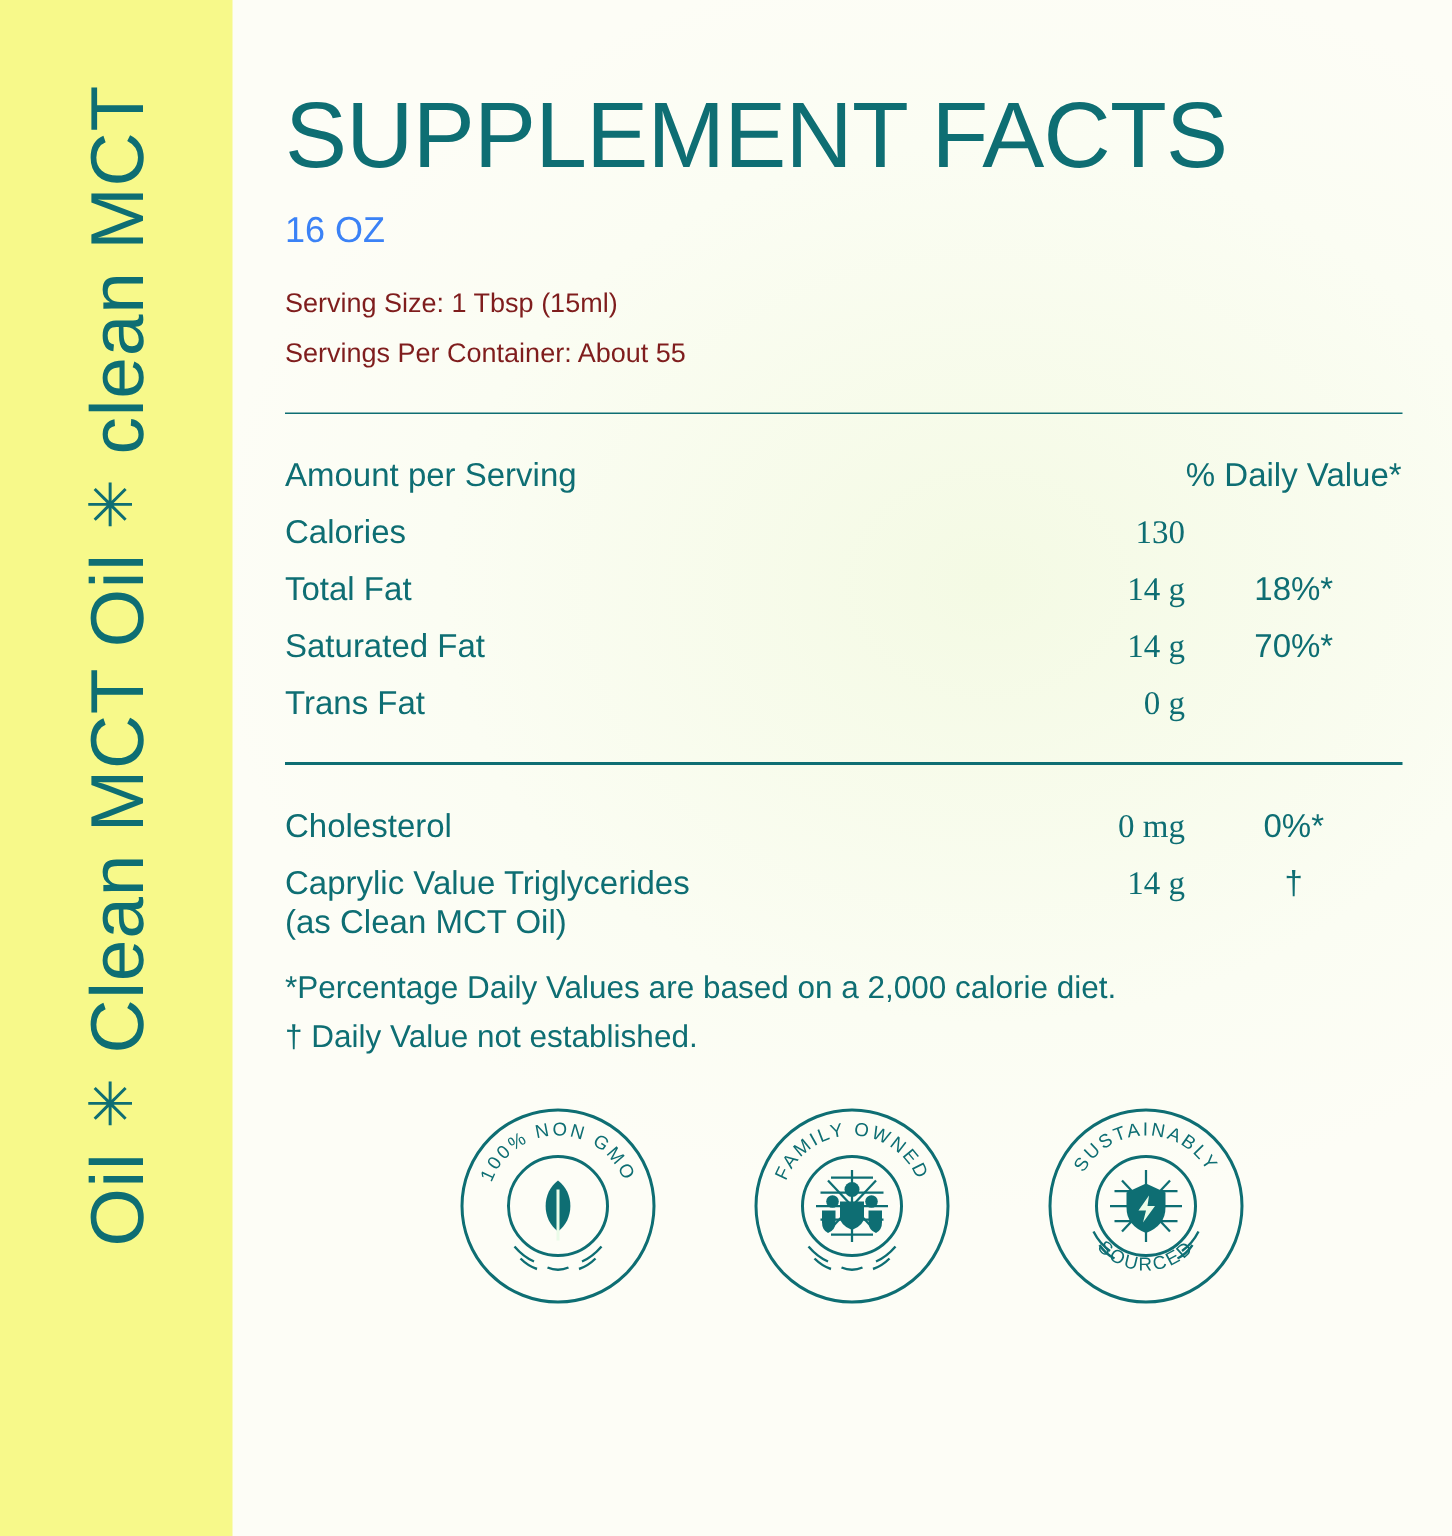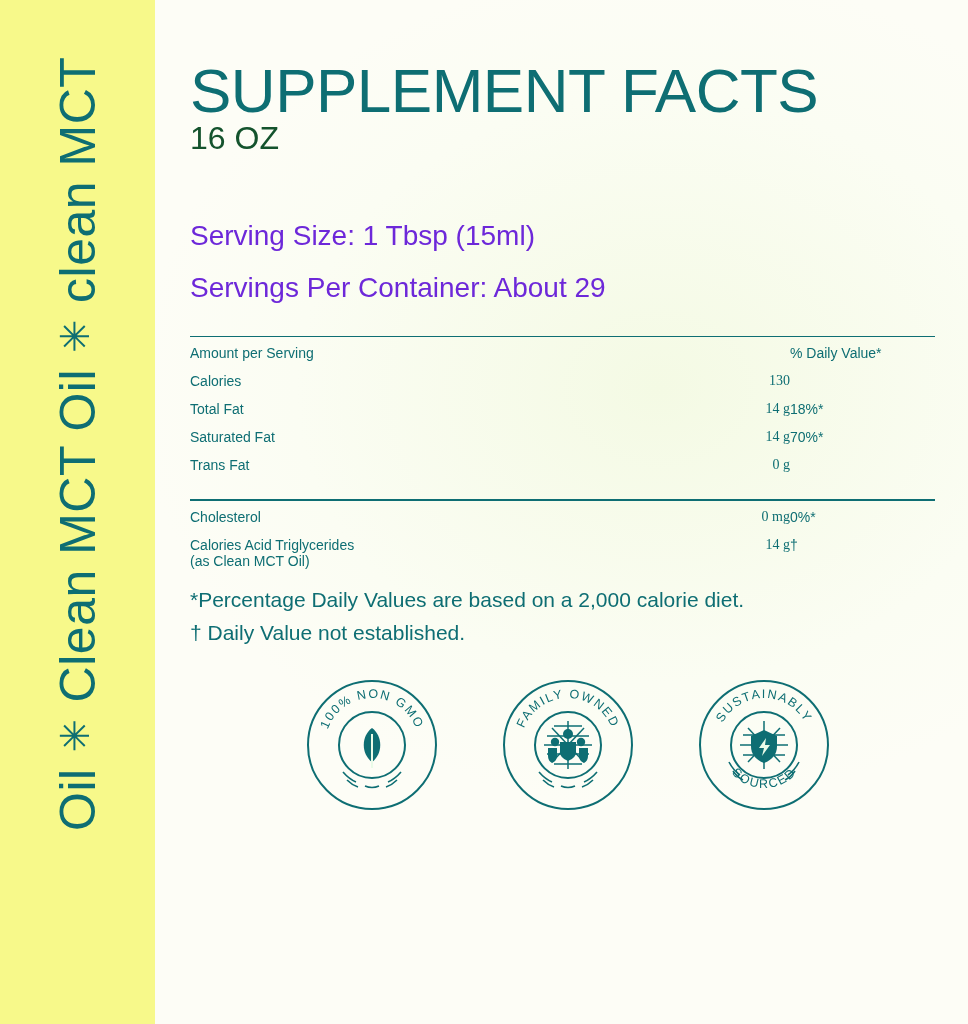--- a/index.html
+++ b/index.html
@@ -76,51 +76,52 @@
   }
   .title {
     color: #0e6e73;
     font-size: 62px;
     letter-spacing: -0.5px;
     margin-top: 56px;
     line-height: 1;
     font-weight: 400;
   }
   .subtitle {
-    color: #14532d;
-    font-size: 32px;
+    color: #3b82f6;
+    font-size: 24px;
+    margin-top: 20px;
     line-height: 1;
     font-weight: 400;
   }
   .serving-block {
-    margin-top: 56px;
-    color: #6d28d9;
-    font-size: 28px;
+    margin-top: 20px;
+    color: #7f1d1d;
+    font-size: 18px;
     line-height: 1.85;
   }
   .rule {
     height: 1.5px;
     background: #0e6e73;
     margin: 22px 0 0 0;
     width: 745px;
   }
   table.facts {
     width: 745px;
     border-collapse: collapse;
     color: #0e6e73;
-    font-size: 14px;
-    margin-top: 2px;
+    font-size: 22px;
+    margin-top: 22px;
   }
   table.facts td {
     padding: 6px 0;
     vertical-align: top;
   }
   td.label { text-align: left; width: 430px; }
   td.amount { text-align: right; width: 170px; padding-right: 10px; font-family: Liberation Serif, serif;}
-  td.dv { text-align: left; width: 145px; }
+  td.dv { text-align: center; width: 145px; }
   .indent { padding-left: 45px; }
   .sub2 { display:block; }
   .footnotes {
     margin-top: 8px;
     color: #0e6e73;
     font-size: 21px;
     line-height: 1.6;
   }
   .badges {
     margin-top: 26px;
@@ -153,21 +154,21 @@
   </div>
 
   <div class="content">
     <div class="inner">
 
       <div class="title">SUPPLEMENT FACTS</div>
       <div class="subtitle">16 OZ</div>
 
       <div class="serving-block">
         <div>Serving Size: 1 Tbsp (15ml)</div>
-        <div>Servings Per Container: About 29</div>
+        <div>Servings Per Container: About 55</div>
       </div>
 
       <div class="rule"></div>
 
       <table class="facts">
         <tbody>
             <tr>
           <td class="label">Amount per Serving</td>
           <td class="amount"></td>
           <td class="dv">% Daily Value*</td>
@@ -199,21 +200,21 @@
 
       <table class="facts">
         <tbody>
             <tr>
           <td class="label">Cholesterol</td>
           <td class="amount">0 mg</td>
           <td class="dv">0%*</td>
         </tr>
         <tr>
           <td class="label">
-            <span class="sub2">Calories Acid Triglycerides</span>
+            <span class="sub2">Caprylic Value Triglycerides</span>
             <span class="sub2">(as Clean MCT Oil)</span>
           </td>
           <td class="amount">14 g</td>
           <td class="dv">†</td>
         </tr>
       </tbody>
         </table>
 
       <div class="footnotes">
         <div>*Percentage Daily Values are based on a 2,000 calorie diet.</div>

